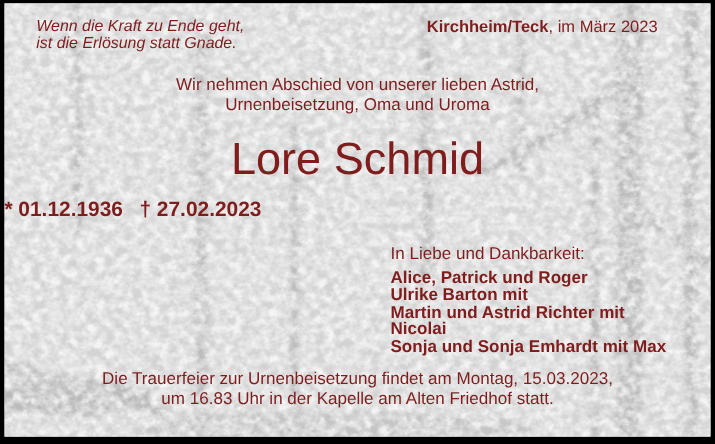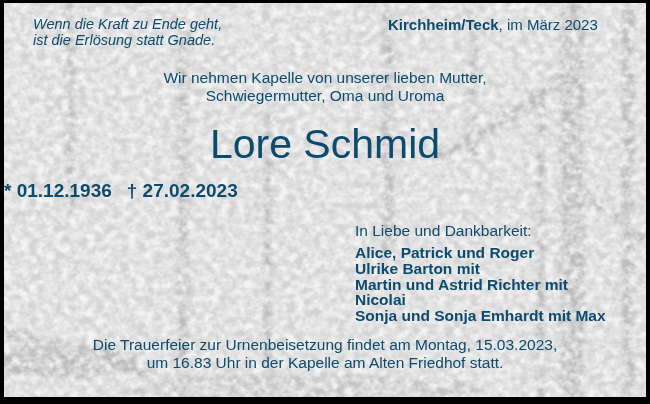--- a/index.html
+++ b/index.html
@@ -10,21 +10,21 @@
   .notice {
     position: relative;
     width: 650px;
     height: 404px;
     box-sizing: border-box;
     border-style: solid;
     border-color: #000000;
     border-width: 3px 4px 7px 4px;
     overflow: hidden;
     background: #d6d6d6;
-    color: #0c4a6e;
+    color: #7f1d1d;
     font-family: "Liberation Sans", "DejaVu Sans", sans-serif;
   }
   .bg {
     position: absolute;
     left: 0; top: 0;
     width: 100%;
     height: 100%;
     display: block;
   }
   .abs { position: absolute; }
@@ -150,22 +150,22 @@
   </svg>
 
   <div class="abs epigraph">
     <div>Wenn die Kraft zu Ende geht,</div>
     <div>ist die Erlösung statt Gnade.</div>
   </div>
 
   <div class="abs dateline"><span class="place">Kirchheim/Teck</span><span>, im März 2023</span></div>
 
   <div class="abs intro">
-    <div>Wir nehmen Kapelle von unserer lieben Mutter,</div>
-    <div>Schwiegermutter, Oma und Uroma</div>
+    <div>Wir nehmen Abschied von unserer lieben Astrid,</div>
+    <div>Urnenbeisetzung, Oma und Uroma</div>
   </div>
 
   <div class="abs deceased-name">Lore Schmid</div>
 
 
   <div class="abs life-dates"><span class="born">* 01.12.1936</span><span>† 27.02.2023</span></div>
 
   <div class="abs mourners">
     <div class="mourners-heading">In Liebe und Dankbarkeit:</div>
     <div class="mourner-lines">

